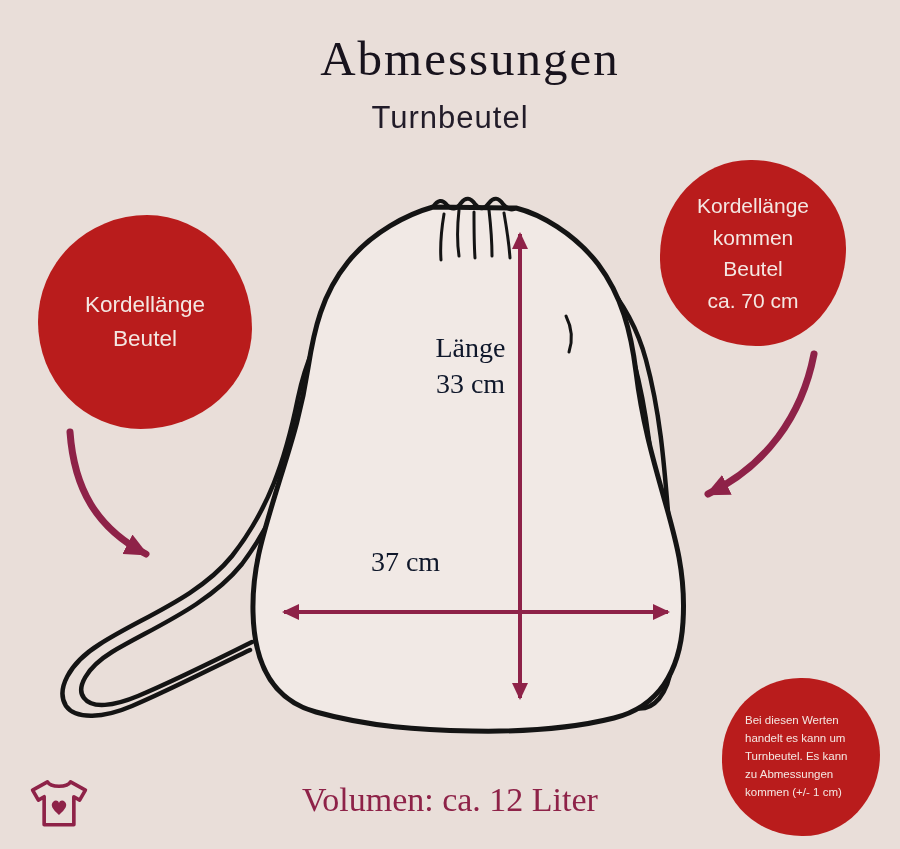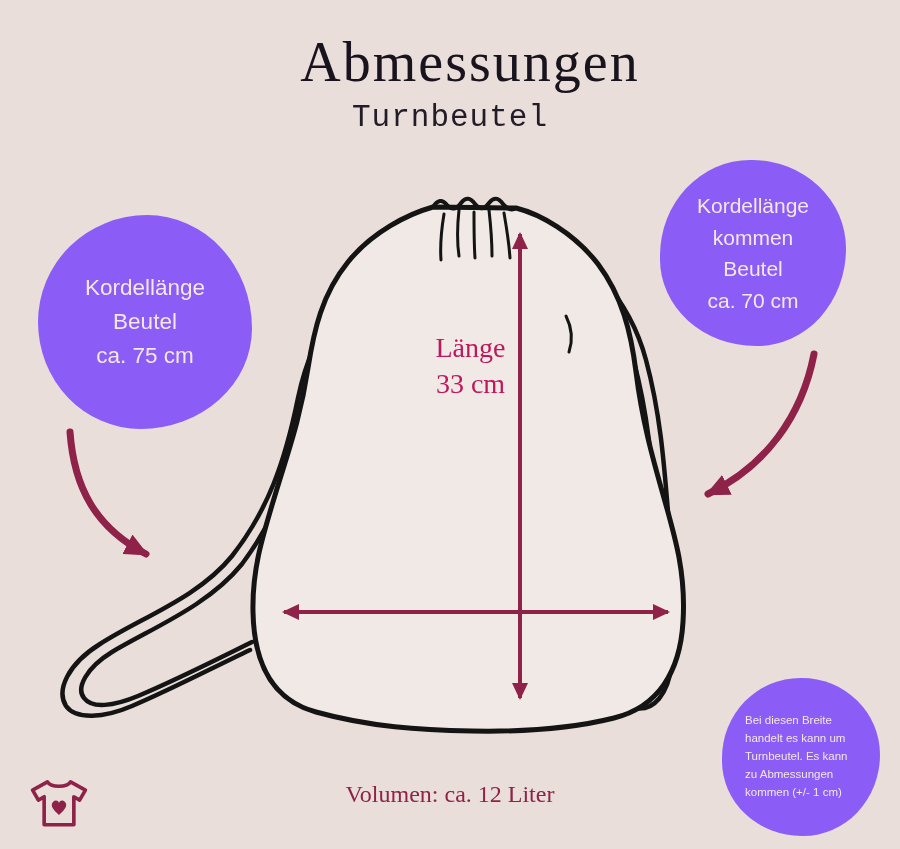--- a/index.html
+++ b/index.html
@@ -9,44 +9,44 @@
     width:900px; height:849px;
     margin:0 auto;
     background:#e9ded9;
     overflow:hidden;
     font-family:"Liberation Sans", sans-serif;
   }
   .page-title {
     position:absolute; top:30px; left:0; width:100%;
     text-align:center;
     font-family:"Liberation Serif", serif;
-    font-size:56px; letter-spacing:2px;
+    font-size:49px; letter-spacing:2px;
     color:#18131d;
     padding-left:40px;
   }
   .page-subtitle {
     position:absolute; top:100px; left:0; width:100%;
     text-align:center;
-    font-family:Liberation Mono, monospace;
+    font-family:Liberation Sans, sans-serif;
     font-weight:300;
     font-size:31px; letter-spacing:1px;
     color:#221c29;
   }
   svg.art { position:absolute; left:0; top:0; }
   .measure-label {
     position:absolute;
     text-align:center;
-    color:#be185d;
+    color:#0f172a;
     font-family:"Liberation Serif", serif;
     font-size:28px;
     line-height:1.28;
   }
   .badge {
     position:absolute;
-    background:#8b5cf6;
+    background:#b91c1c;
     color:#f4e7e2;
     display:flex; flex-direction:column;
     align-items:center; justify-content:center;
     text-align:center;
   }
   .badge-left {
     left:38px; top:215px; width:214px; height:214px;
     border-radius:51% 49% 52% 48% / 50% 53% 47% 50%;
     font-size:22.5px; line-height:1.5;
   }
@@ -61,21 +61,21 @@
     font-size:11.5px; line-height:1.55;
     align-items:flex-start;
     padding-left:23px;
     text-align:left;
   }
   .volume-text {
     position:absolute; top:781px; left:0; width:100%;
     text-align:center;
     color:#8e2248;
     font-family:"Liberation Serif", serif;
-    font-size:24px;
+    font-size:34px;
   }
   .brand-logo { position:absolute; left:26px; top:775px; }
 </style>
 </head>
 <body>
 
 <div class="canvas">
 
   <div class="page-title">Abmessungen</div>
   <div class="page-subtitle">Turnbeutel</div>
@@ -133,37 +133,37 @@
       <path stroke-width="7" d="M 814 354 C 802 416, 766 466, 708 494" marker-end="url(#mHeadBig)"></path>
     </g>
   </svg>
 
   <div class="measure-label" style="left:398px; top:330px; width:145px;">
     <div>Länge</div>
     <div>33 cm</div>
   </div>
 
   <div class="measure-label" style="left:333px; top:544px; width:145px;">
+    <div>37 cm</div>
   </div>
 
   <div class="badge badge-left">
     <div>Kordellänge</div>
     <div>Beutel</div>
-    <div>ca. 75 cm</div>
   </div>
 
   <div class="badge badge-right">
     <div>Kordellänge</div>
     <div>kommen</div>
     <div>Beutel</div>
     <div>ca. 70 cm</div>
   </div>
 
   <div class="badge badge-disclaimer">
-    <div>Bei diesen Breite</div>
+    <div>Bei diesen Werten</div>
     <div>handelt es kann um</div>
     <div>Turnbeutel. Es kann</div>
     <div>zu Abmessungen</div>
     <div>kommen (+/- 1 cm)</div>
   </div>
 
   <div class="volume-text">Volumen: ca. 12 Liter</div>
 
   <div class="brand-logo">
     <svg width="66" height="60" viewBox="0 0 40 36">

